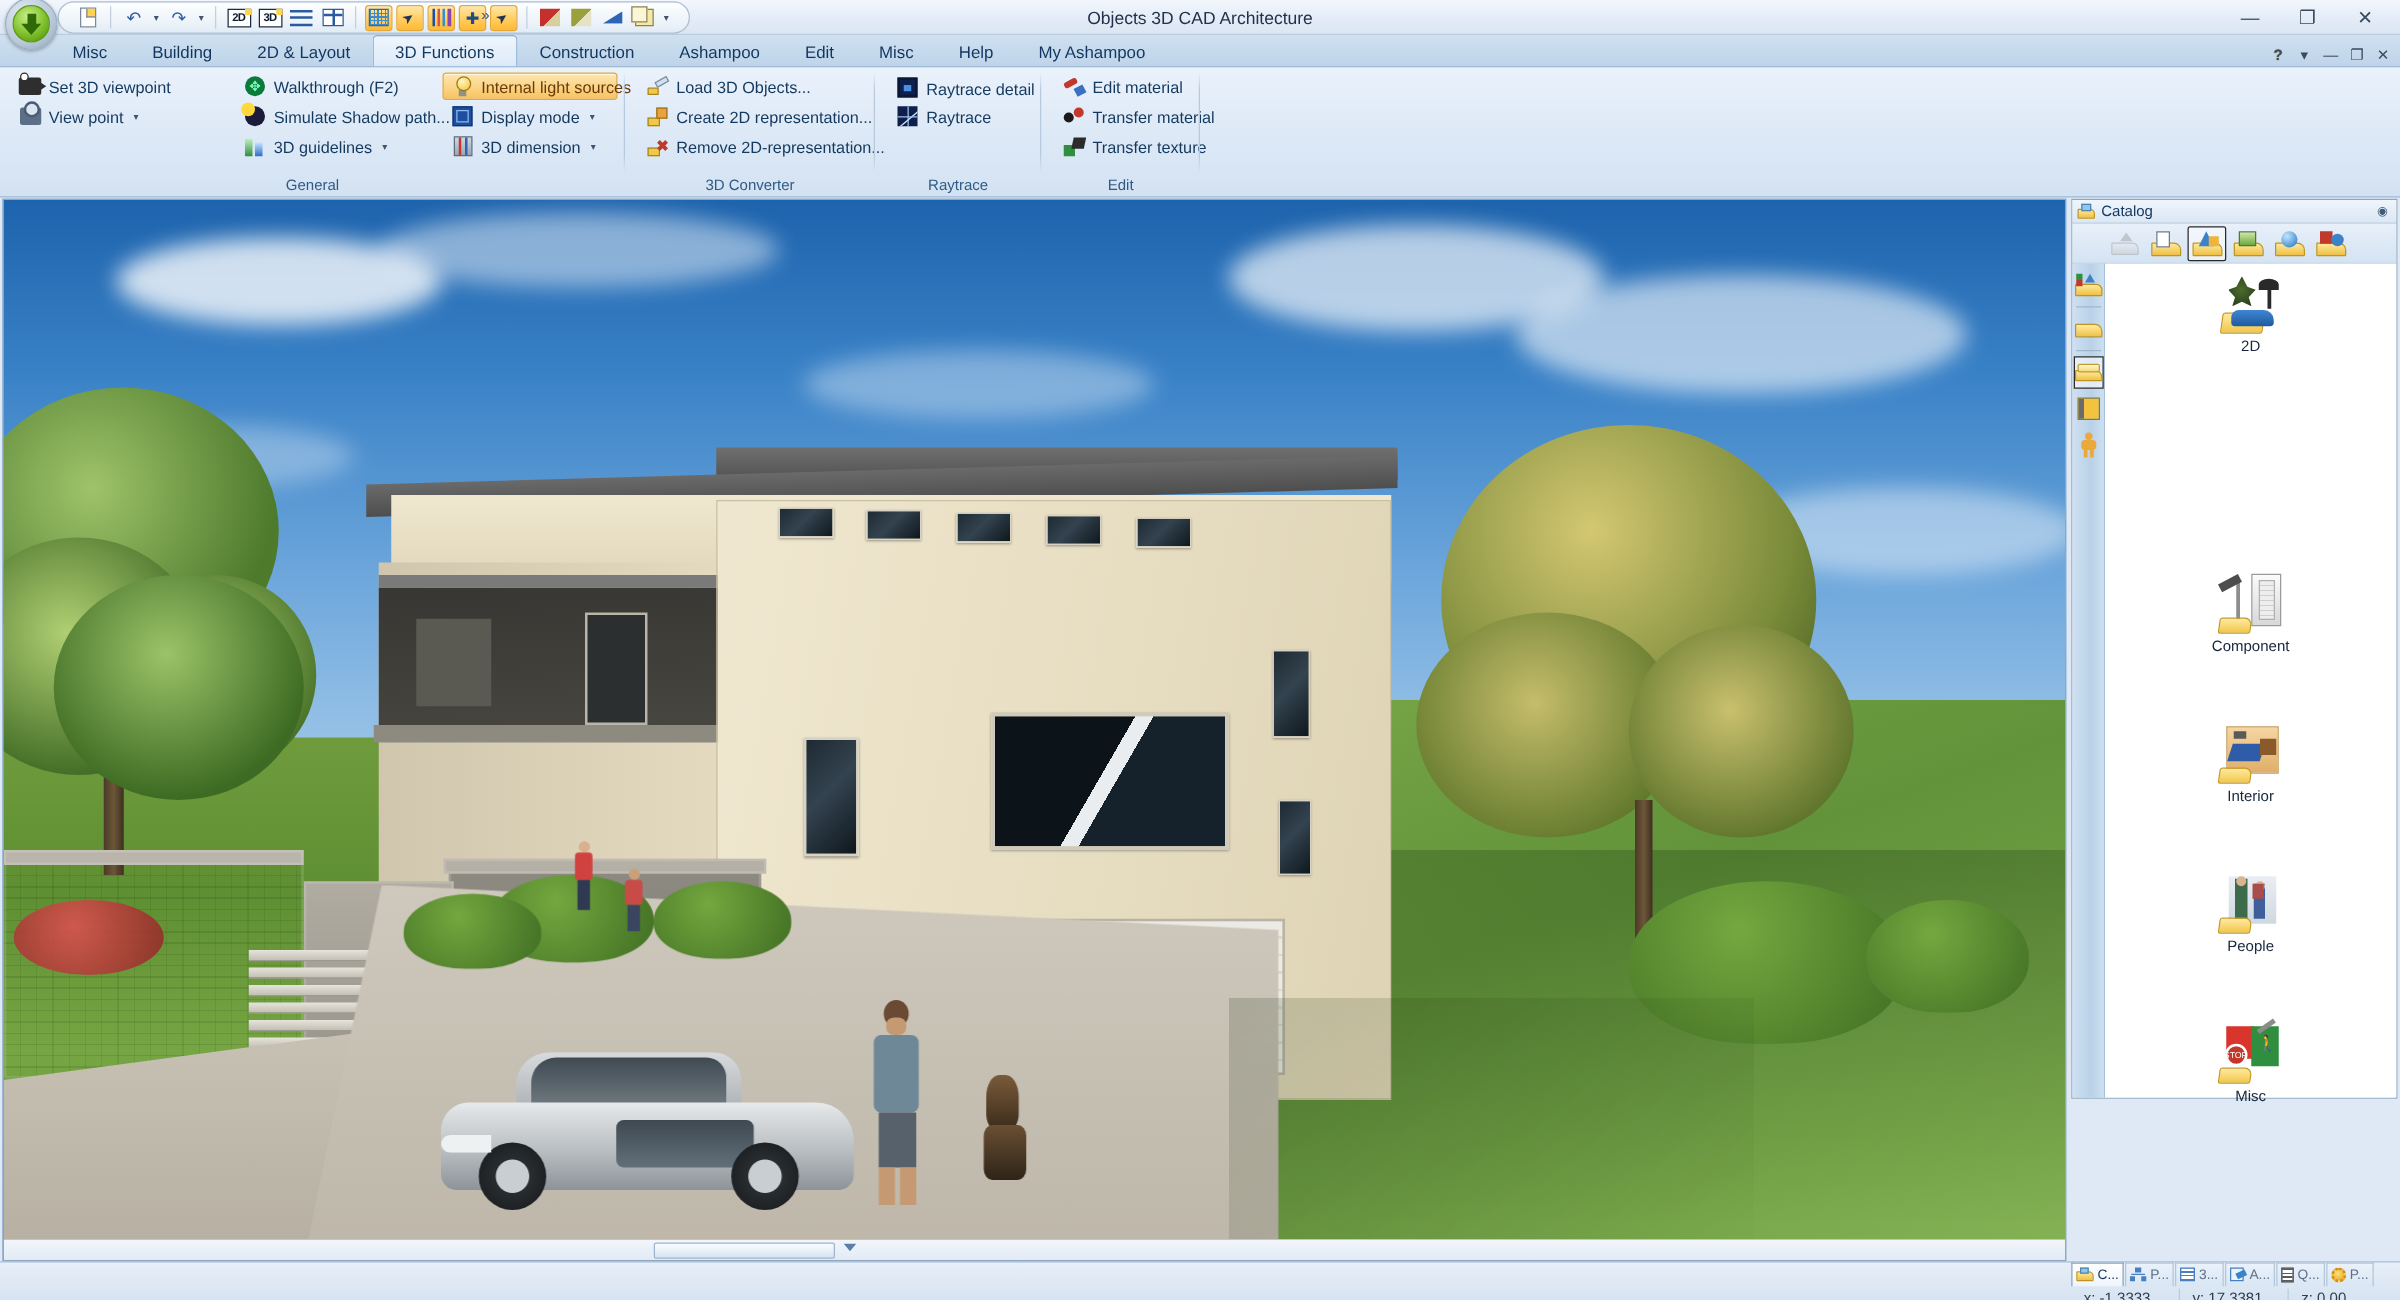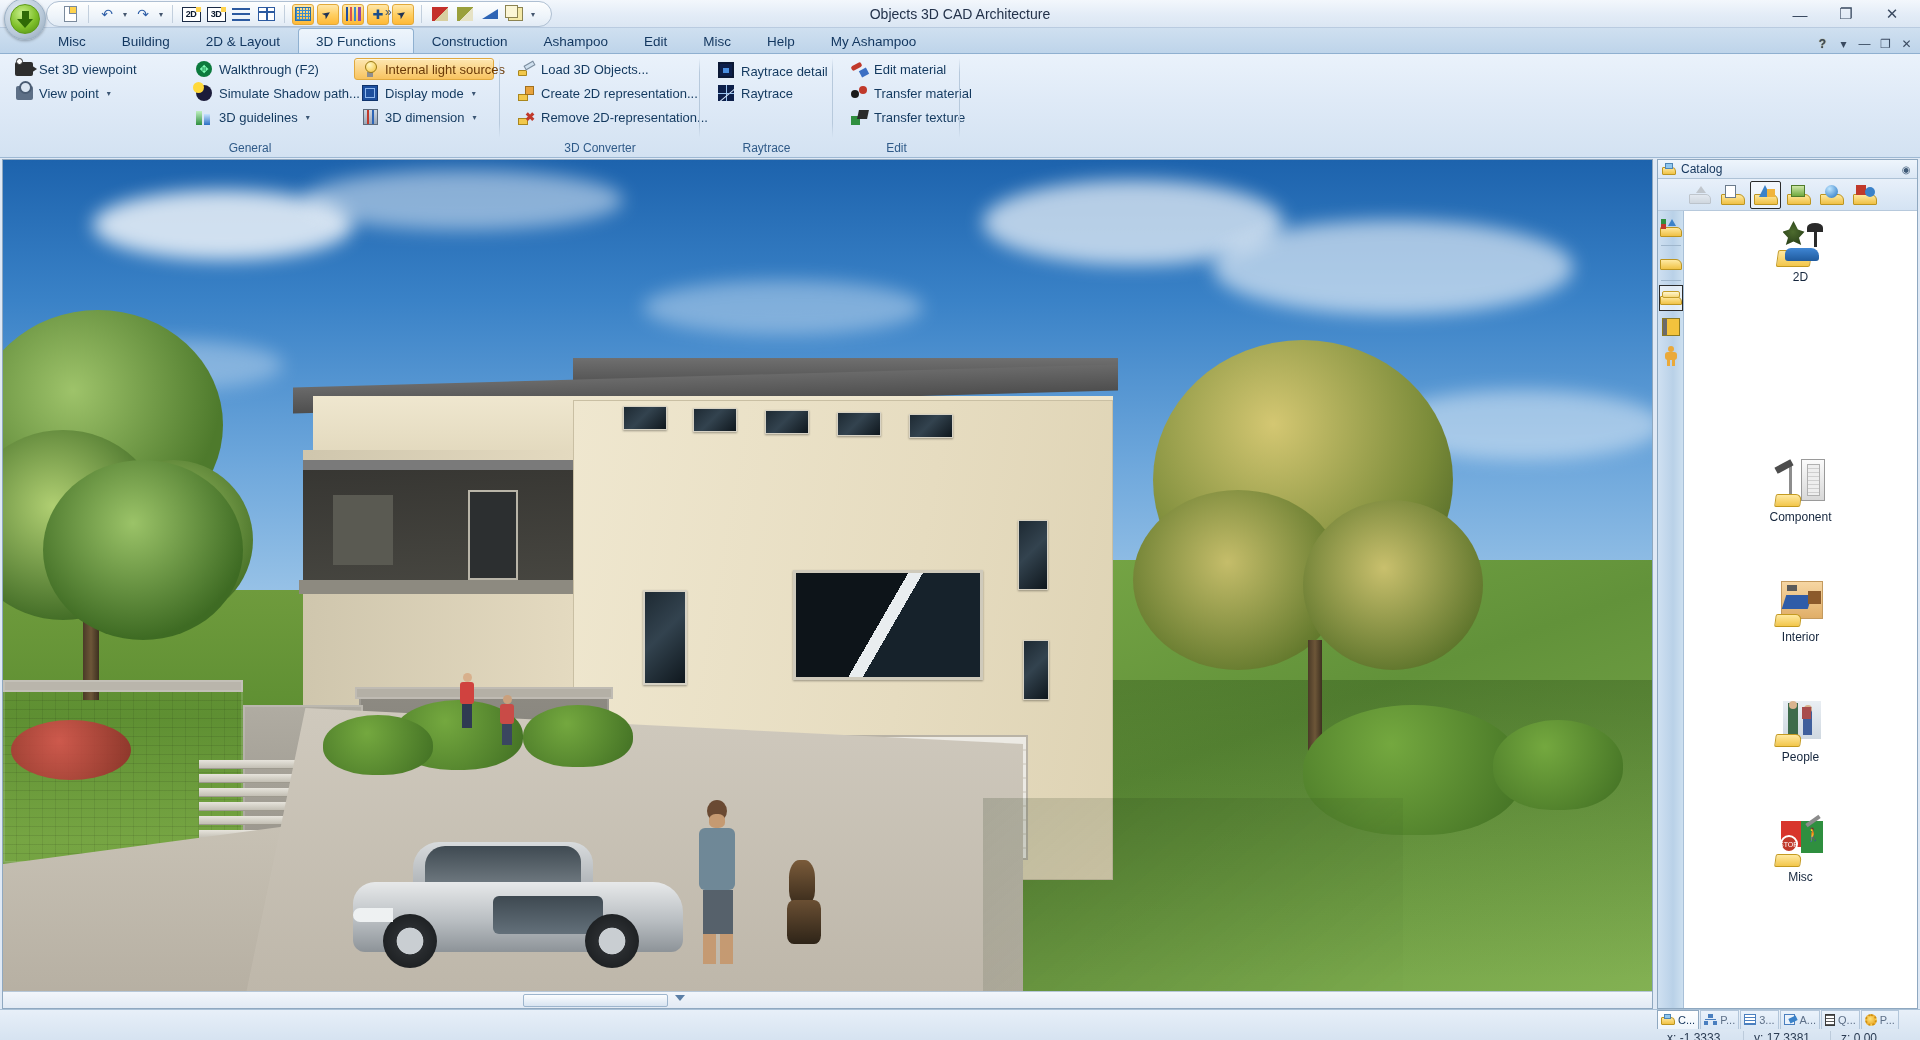--- a/index.html
+++ b/index.html
@@ -235,21 +235,21 @@
   .person { position:absolute; }
   .dog { position:absolute; }
   .vp-scroll-h { position:absolute; left:0; right:0; bottom:0; height:17px;
     background:linear-gradient(#f2f6fb,#e2eaf4); border-top:1px solid #b6c7d8; }
   .vp-thumb { position:absolute; left:520px; top:2px; width:145px; height:13px;
     background:linear-gradient(#fbfdff,#d8e4f1); border:1px solid #9db5cd; border-radius:2px;}
   .vp-thumb-marker{position:absolute;left:672px;top:3px;width:0;height:0;
     border-left:5px solid transparent;border-right:5px solid transparent;border-top:6px solid #5b7fa6;}
   
   .catalog {
-    position:absolute; left:1657px; top:159px; width:261px; height:850px;
+    position:absolute; left:1657px; top:159px; width:261px; height:720px;
     background:#fff; border:1px solid #8fa8c0;
   }
   .cat-title {
     height:19px; background:linear-gradient(#eef5fc,#dbe7f5);
     border-bottom:1px solid #aec2d6; display:flex; align-items:center; padding:0 4px; gap:4px;
     font-size:12px; color:#14355c;
   }
   .cat-title .pin { margin-left:auto; width:14px;height:14px;display:flex;align-items:center;justify-content:center;
      font-size:10px; color:#3f5a77;}
   .cat-toolbar {

